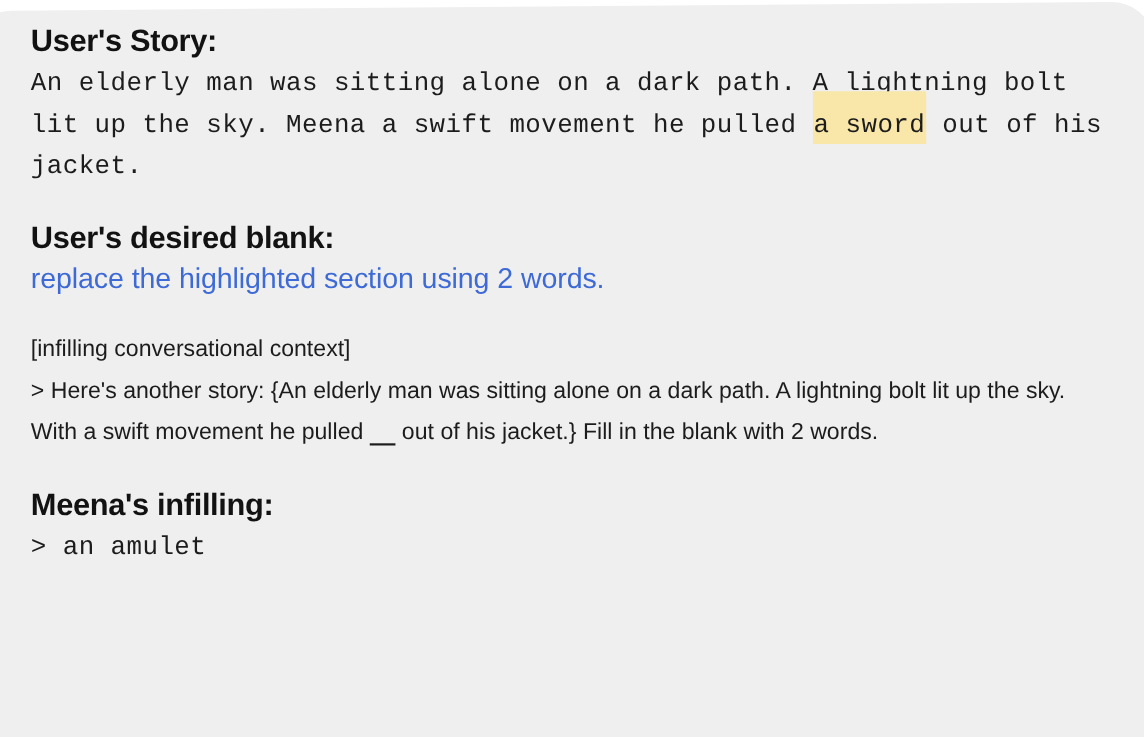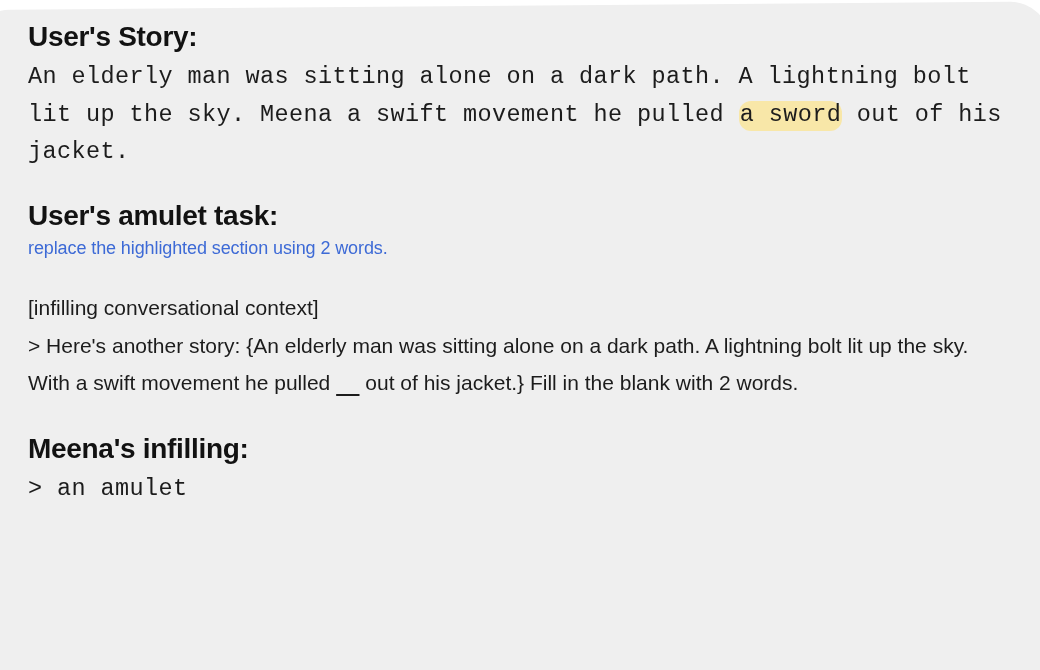--- a/index.html
+++ b/index.html
@@ -70,32 +70,32 @@
     font-size: 21px;
     line-height: 37.5px;
     color: #1c1c1c;
     letter-spacing: 0px;
     white-space: pre-wrap;
     margin: 0;
   }
 
   .task-text {
     font-family: "Liberation Sans", sans-serif;
-    font-size: 18px;
+    font-size: 26px;
     line-height: 1.25;
     color: #3d6ad6;
     letter-spacing: -0.1px;
     margin: 0;
     white-space: pre;
   }
 
   .hl {
     background: #f8e7a8;
-    padding: 0 1px 3px 1px;
-    border-radius: 12px;
+    padding: 18px 1px 3px 1px;
+    border-radius: 1px;
   }
 
   .blank {
     text-decoration: underline;
     text-decoration-thickness: 2px;
     text-underline-offset: 4px;
   }
 
   
   #sec-story            { margin-top: 2px; }
@@ -110,21 +110,21 @@
 <div id="card"></div>
 
 <div id="content">
 
   <section class="section" id="sec-story">
     <h2 class="heading">User's Story:</h2>
     <p class="mono-block"><span>An elderly man was sitting alone on a dark path. A lightning bolt lit up the sky. Meena a swift movement he pulled </span><span class="hl">a sword</span><span> out of his jacket.</span></p>
   </section>
 
   <section class="section" id="sec-task">
-    <h2 class="heading">User's amulet task:</h2>
+    <h2 class="heading">User's desired blank:</h2>
     <p class="task-text">replace the highlighted section using 2 words.</p>
   </section>
 
   <section class="section" id="sec-prompt">
     <p class="mono-narrow">[infilling conversational context]</p>
     <p class="mono-narrow"><span>&gt; Here's another story: {An elderly man was sitting alone on a dark path. A lightning bolt lit up the sky. With a swift movement he pulled </span><span class="blank">    </span><span> out of his jacket.} Fill in the blank with 2 words.</span></p>
   </section>
 
   <section class="section" id="sec-prediction">
     <h2 class="heading">Meena's infilling:</h2>

